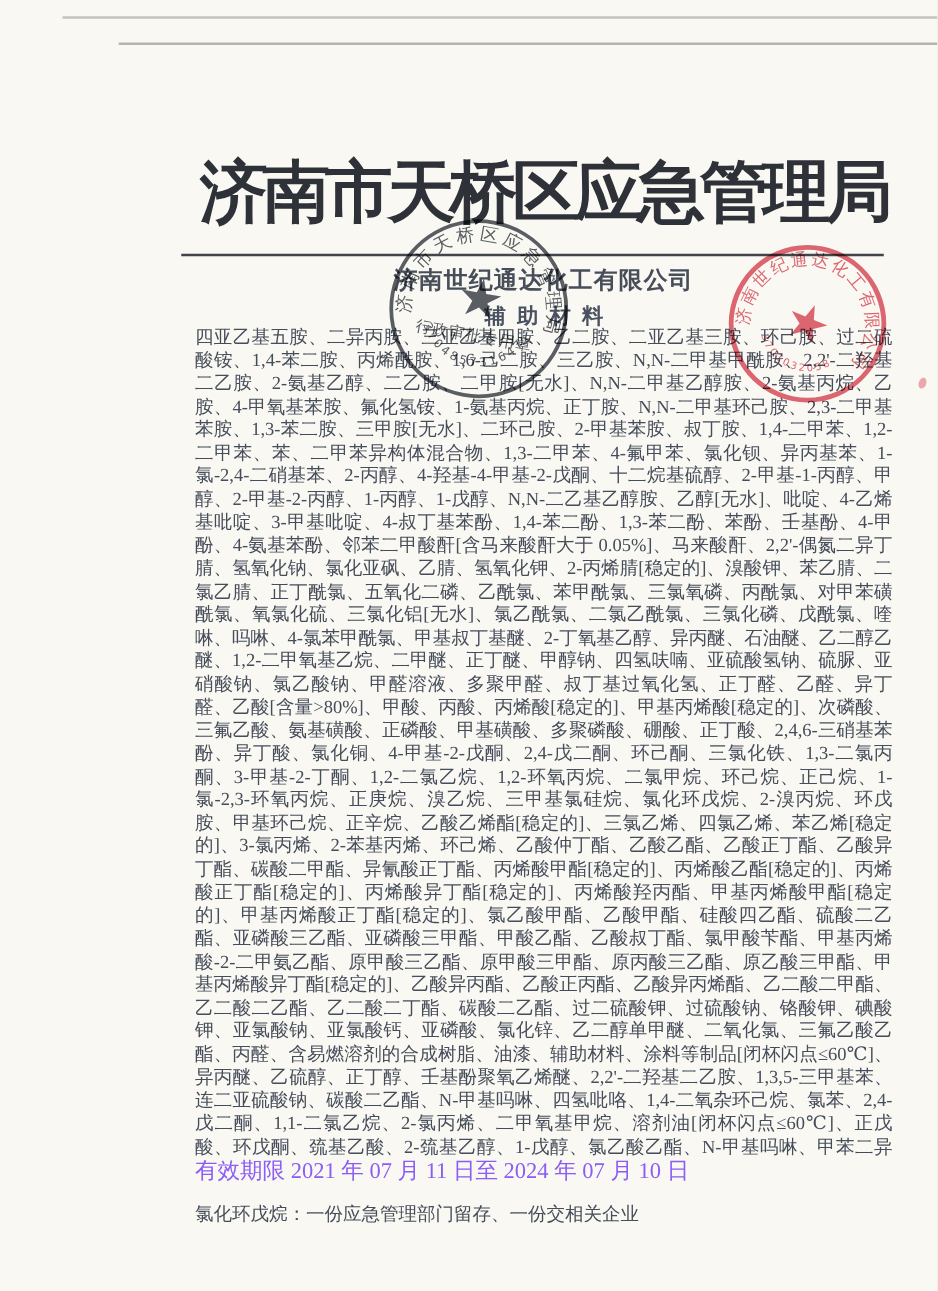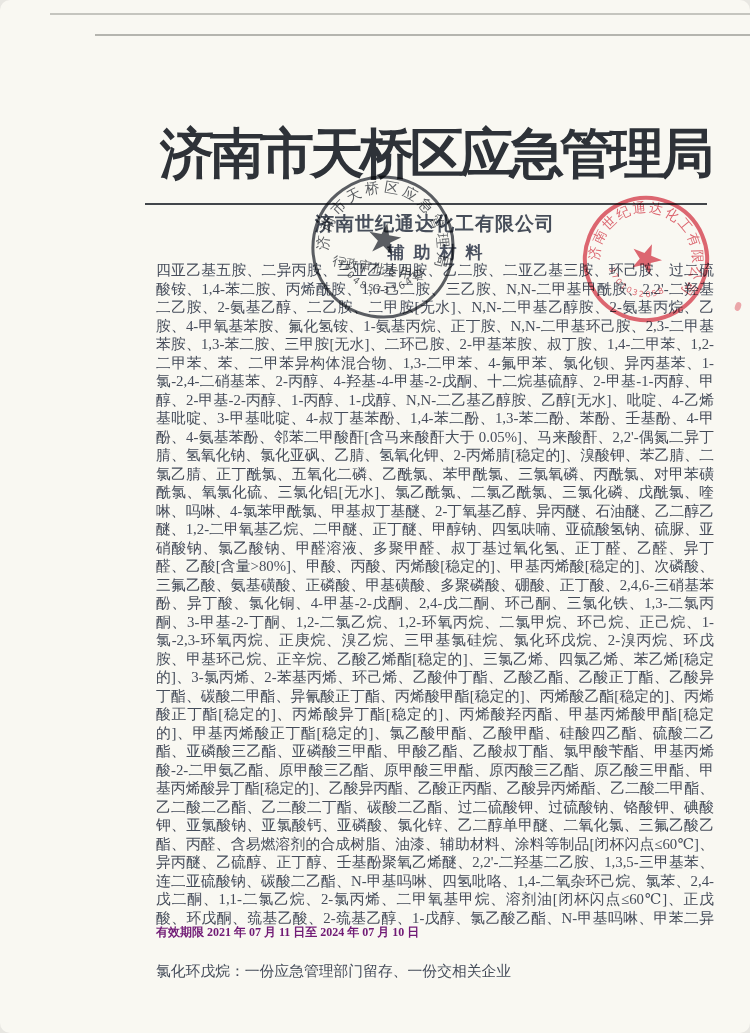--- a/index.html
+++ b/index.html
@@ -2,21 +2,20 @@
 <html><head>
 <meta charset="utf-8">
 <style>
   html,body{margin:0;padding:0;background:#e8e7e2;}
   .page{
     position:relative;
     width:750px;height:1033px;
     background:#f9f8f2;
     overflow:hidden;
     font-family:"Liberation Serif","DejaVu Serif",serif;
-    border-radius:10px;
   }
   .scan-line{position:absolute;pointer-events:none;}
   .scan-line-1{top:13px;left:50px;width:700px;height:2px;background:#a9a9a3;opacity:.65;}
   .scan-line-2{top:34px;left:95px;width:655px;height:2px;background:#7e7e78;opacity:.55;}
   .content{position:absolute;left:155px;top:0;width:560px;}
   .doc-title{
     position:absolute;top:118px;left:0;width:100%;
     margin:0;text-align:center;
     font-size:54px;letter-spacing:-4px;font-weight:700;
     color:#2e3238;white-space:nowrap;
@@ -31,21 +30,21 @@
     font-size:17px;letter-spacing:9px;text-indent:9px;color:#4a5160;font-weight:600;
   }
   .scope-text{
     position:absolute;top:261px;left:1px;width:558px;max-height:666px;overflow:hidden;
     margin:0;font-size:14.8px;line-height:18.5px;color:#454c5a;
     text-align:justify;text-justify:inter-ideograph;text-align-last:left;
     font-weight:500;
   }
   .validity-line{
     position:absolute;top:924px;left:1px;width:558px;
-    font-size:12px;color:#701a75;font-weight:700;
+    font-size:18px;color:#8b5cf6;font-weight:400;
   }
   .copies-line{
     position:absolute;top:962px;left:1px;width:558px;
     font-size:14.8px;color:#454c5a;font-weight:500;
   }
   .stamp{position:absolute;mix-blend-mode:multiply;pointer-events:none;}
   .stamp-black{left:305px;top:169px;width:156px;height:156px;opacity:.82;}
   .stamp-red{left:576px;top:189px;width:140px;height:140px;opacity:.85;}
   .stamp text{font-family:"Liberation Serif","DejaVu Serif",serif;}
   .stamp .serial{font-family:"DejaVu Sans","Liberation Sans",sans-serif;}

